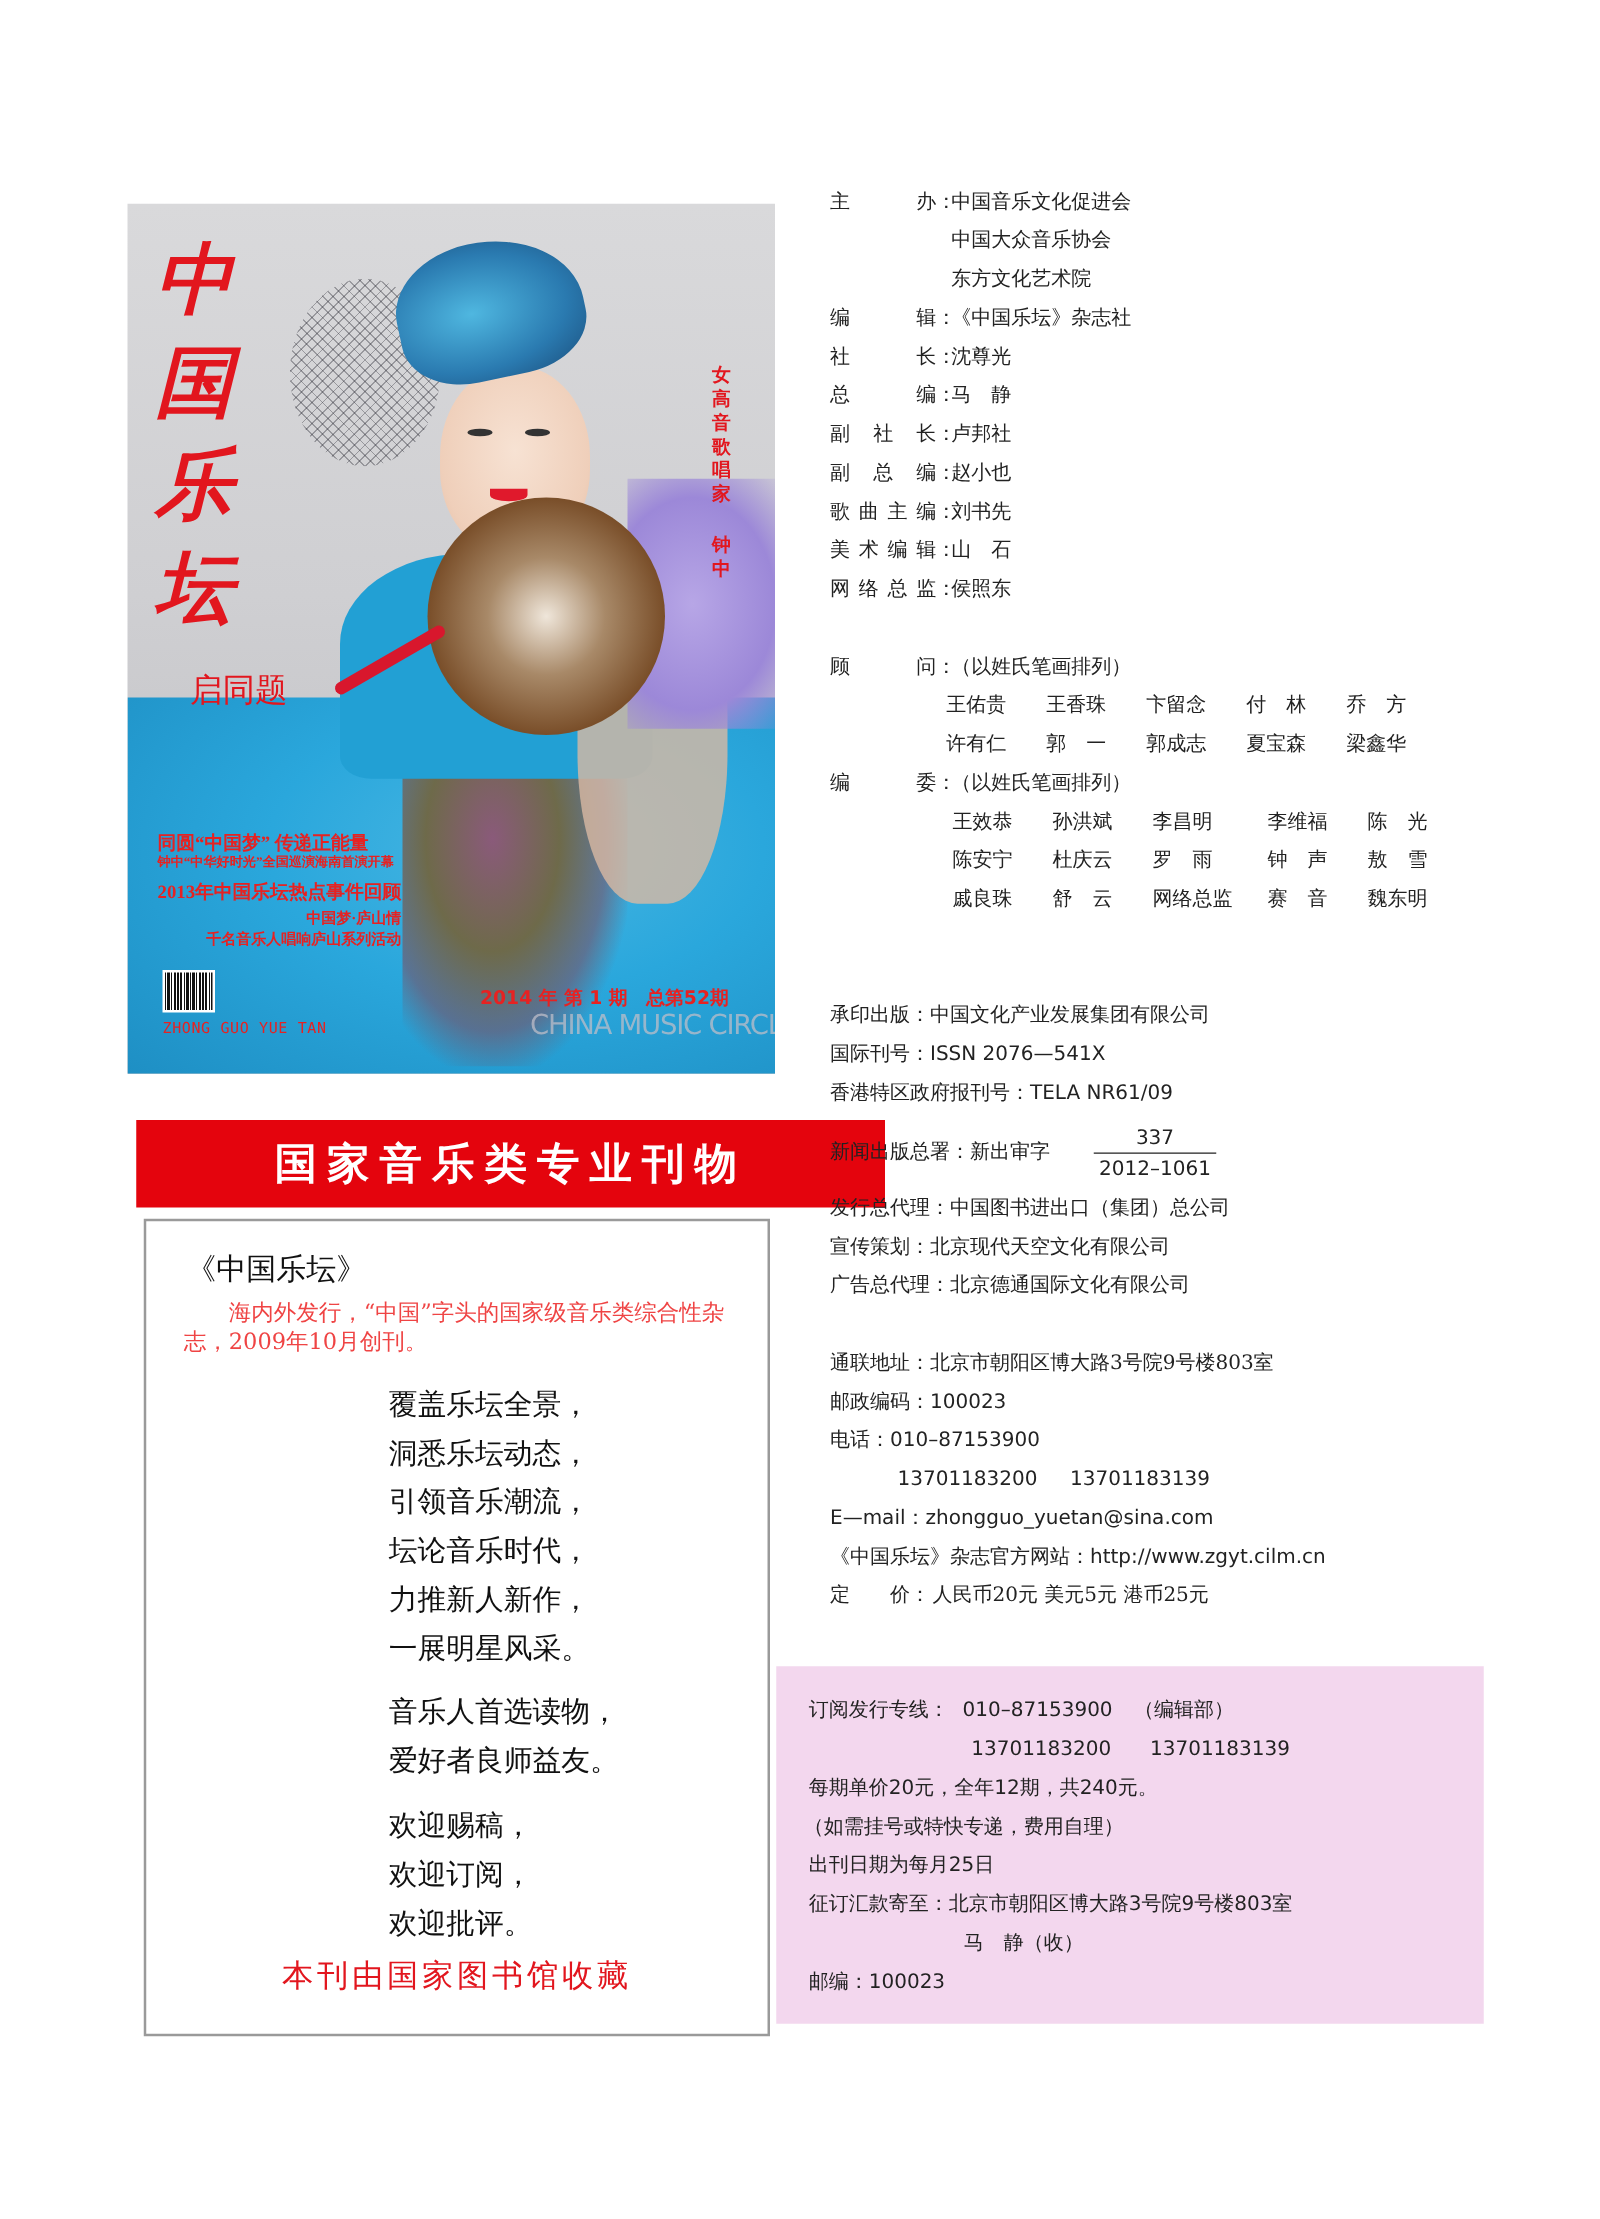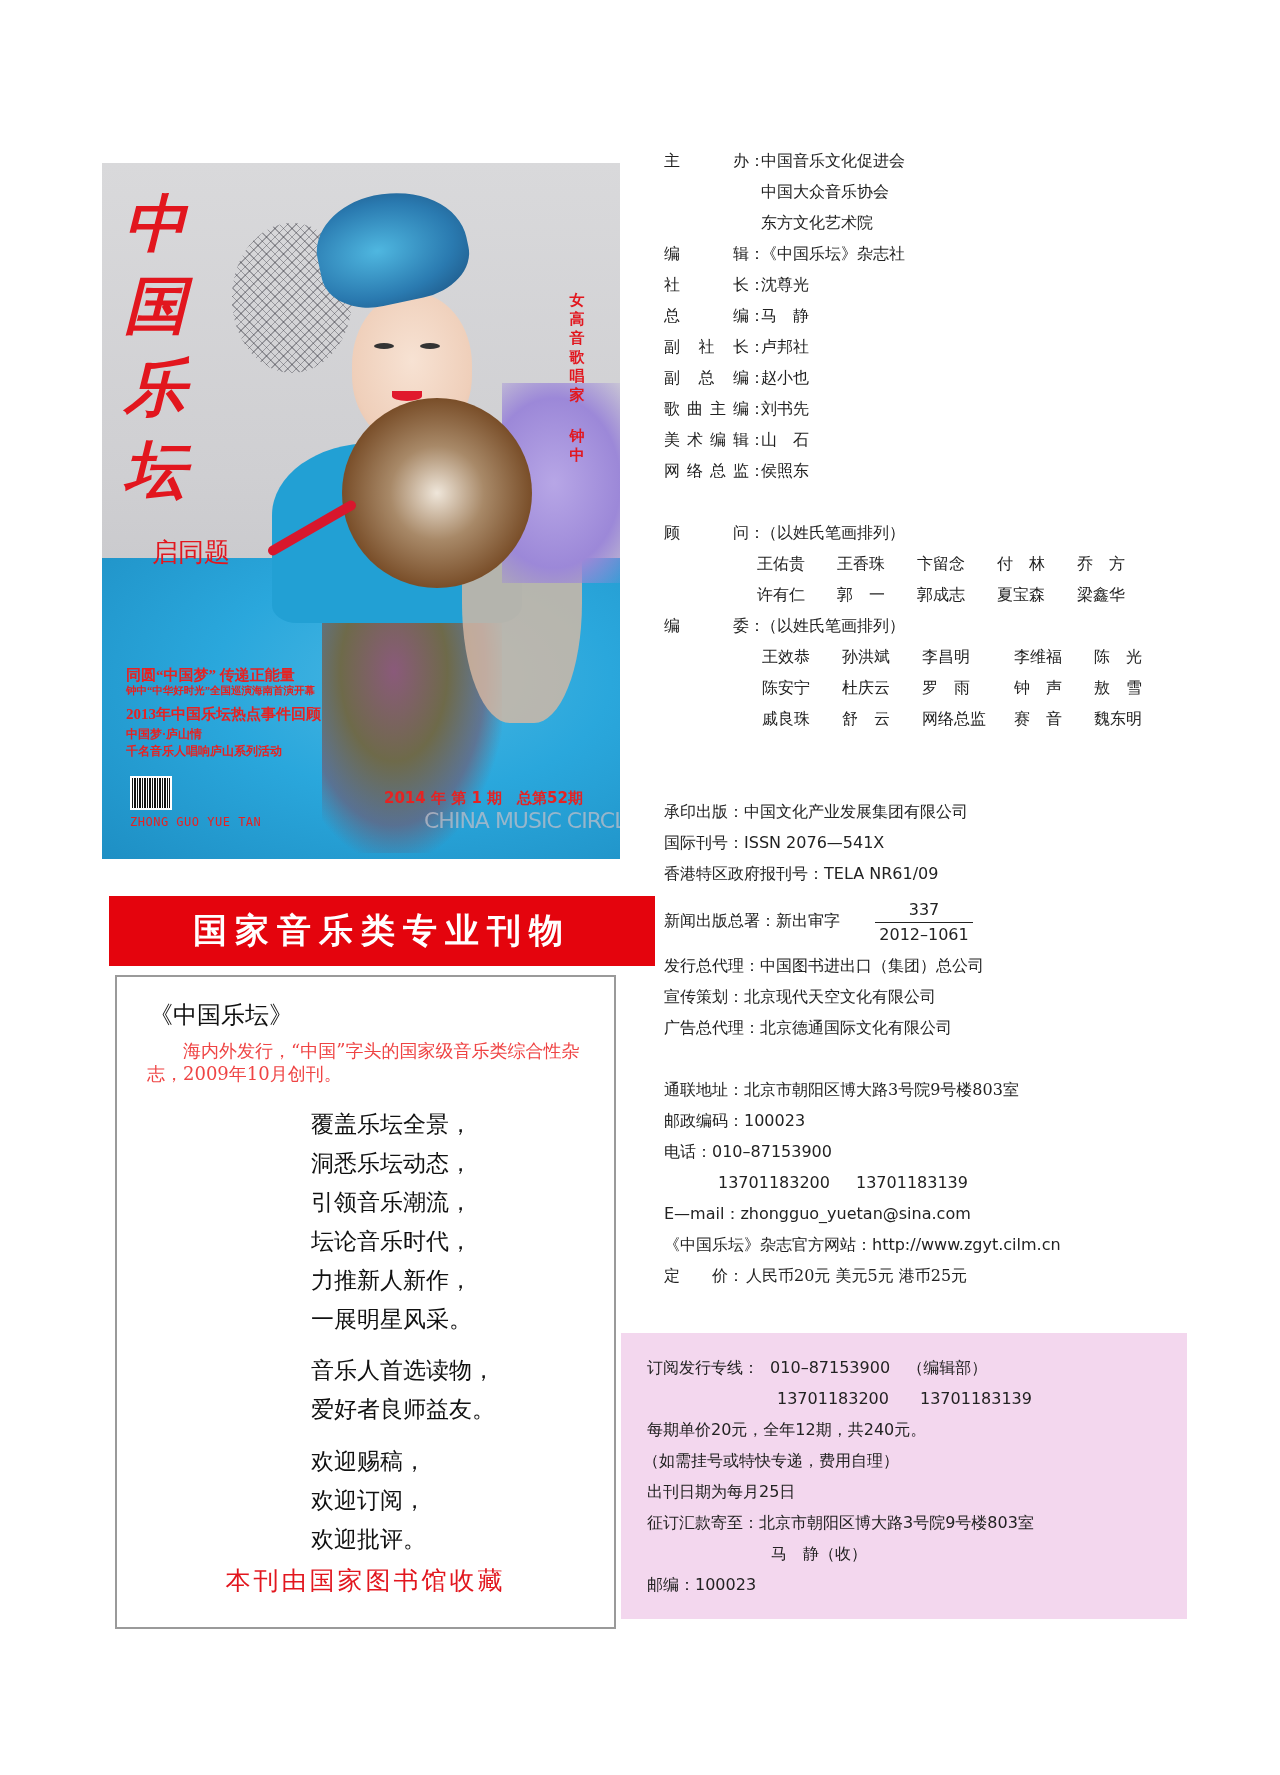--- a/index.html
+++ b/index.html
@@ -47,34 +47,34 @@
   .cover .singer-vert { position: absolute; left: 464px; top: 128px; width: 22px;
            color: #e2161e; font-size: 15px; font-weight: bold; line-height: 19px; text-align: center; }
   .cover .singer-vert span { display: block; }
   .cover .singer-vert .gap { height: 22px; }
   .cover .headlines { position: absolute; left: 24px; top: 503px; color: #e62222;
            font-family: "DejaVu Sans", sans-serif; font-weight: bold; }
   .cover .headlines div { white-space: nowrap; font-family: Liberation Serif, serif; }
   .cover .hl1 { font-size: 15px; line-height: 18px; }
   .cover .hl2 { font-size: 10.5px; line-height: 14px; }
   .cover .hl3 { font-size: 15px; line-height: 22px; margin-top: 5px; }
-  .cover .hl4 { font-size: 12px; line-height: 15px; margin-top: 2px; }
+  .cover .hl4 { font-size: 12px; line-height: 15px; margin-top: 2px; text-align: right; }
   .cover .barcode { position: absolute; left: 28px; top: 613px; width: 38px; height: 30px;
            background: #fff; padding: 2px; }
   .cover .barcode .bars { width: 100%; height: 100%;
            background: repeating-linear-gradient(90deg, #111 0 1px, #fff 1px 2px, #111 2px 4px, #fff 4px 5px); }
   .cover .pinyin { position: absolute; left: 28px; top: 652px; color: #e62222; font-size: 12px;
            font-family: "DejaVu Sans Mono", monospace; letter-spacing: .5px; }
   .cover .issue { position: absolute; left: 282px; top: 626px; color: #e62222; font-size: 15px;
            font-weight: bold; font-family: "DejaVu Sans", sans-serif; white-space: nowrap; }
   .cover .watermark { position: absolute; left: 322px; top: 645px; color: rgba(190,190,200,.75);
            font-size: 22px; font-family: "DejaVu Sans", sans-serif; letter-spacing: -1px; white-space: nowrap; }
 
   
-  .banner { position: absolute; left: 109px; top: 896px; width: 546px; height: 70px;
+  .banner { position: absolute; left: 109px; top: 896px; width: 599px; height: 70px;
             background: #e4040d; display: flex; align-items: center; justify-content: center; }
   .banner span { color: #ffffff; font-family: "DejaVu Sans", sans-serif; font-weight: bold;
             font-size: 34px; letter-spacing: 8px; }
 
   
   .frame { position: absolute; left: 115px; top: 975px; width: 497px; height: 650px;
            border: 2px solid #9a9a9a; background: #fff; }
   .frame .mag-title { position: absolute; left: 32px; top: 22px; font-size: 24px; color: #111; }
   .frame .intro { position: absolute; left: 30px; top: 62px; width: 440px; font-size: 18px;
            line-height: 23px; text-indent: 36px; color: #ef4444; }

